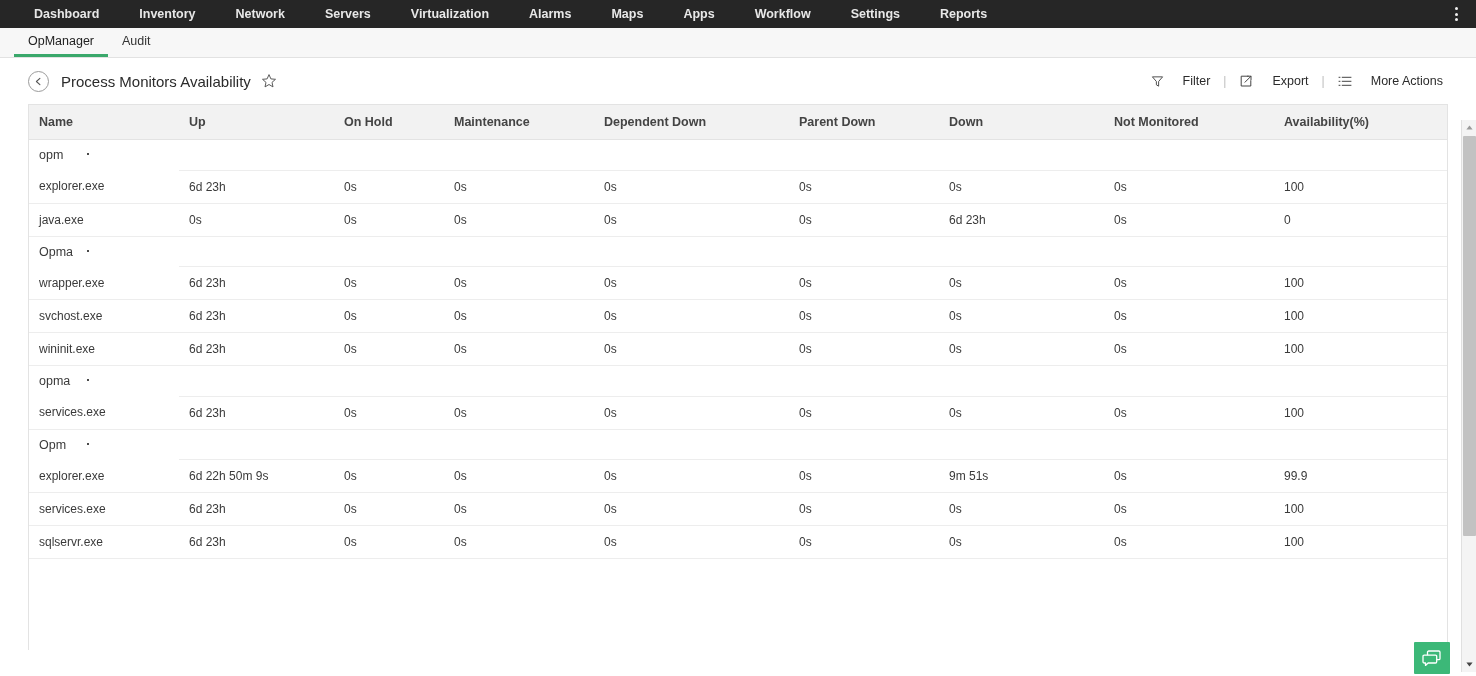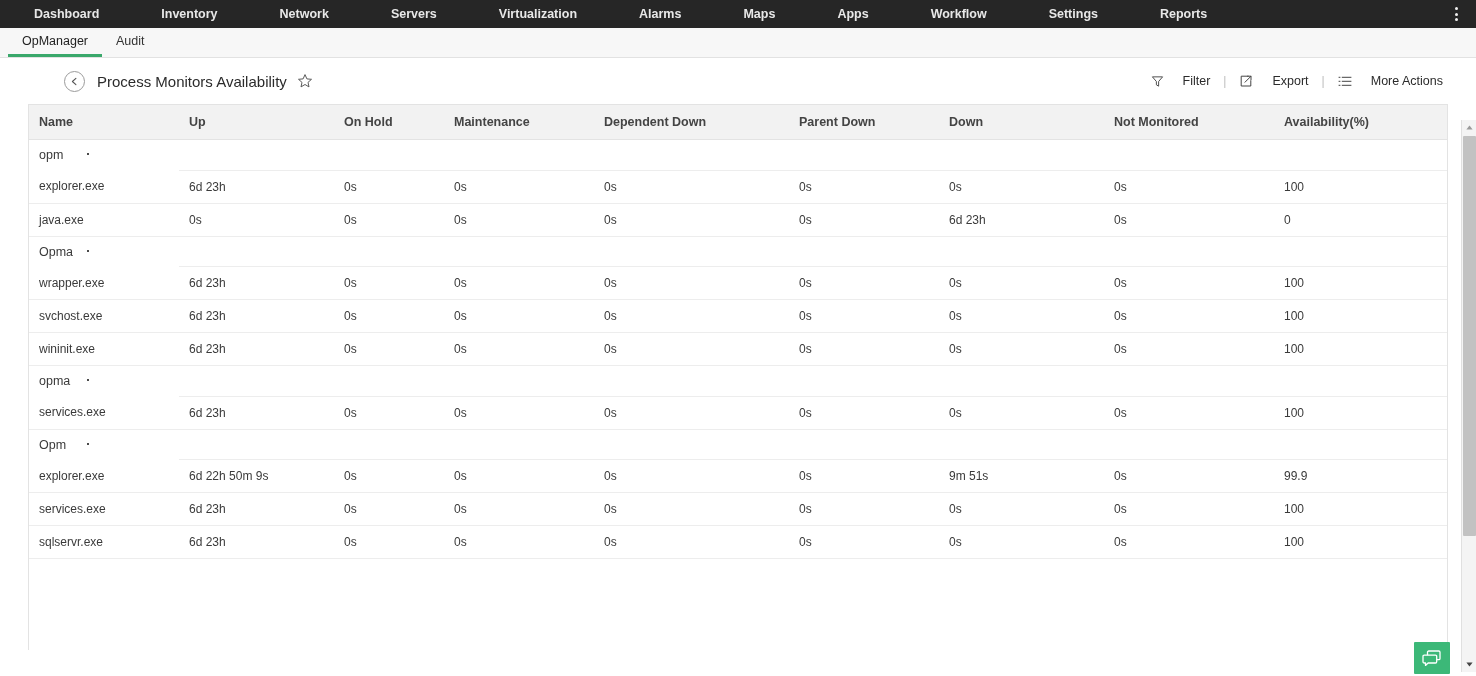--- a/index.html
+++ b/index.html
@@ -12,21 +12,21 @@
   }
 
   
   .topnav {
     height: 28px;
     background: #262626;
     display: flex;
     align-items: center;
     position: relative;
   }
-  .topnav-items { display: flex; align-items: center; padding-left: 14px; gap: 22px; }
+  .topnav-items { display: flex; align-items: center; padding-left: 14px; }
   .topnav-item {
     color: #e8e8e8;
     font-size: 12.5px;
     font-weight: bold;
     padding: 0 20px;
     line-height: 28px;
     white-space: nowrap;
     cursor: pointer;
   }
   .kebab {
@@ -43,21 +43,21 @@
     background: #f0f0f0; display: block;
   }
 
   
   .subtabs {
     height: 30px;
     background: #f7f7f7;
     border-bottom: 1px solid #e2e2e2;
     display: flex;
     align-items: flex-end;
-    padding-left: 8px;
+    padding-left: 14px;
   }
   .subtab {
     font-size: 12.5px;
     color: #333333;
     padding: 0 14px 7px 14px;
     cursor: pointer;
     border-bottom: 3px solid transparent;
     line-height: 1;
   }
   .subtab.active {
@@ -66,21 +66,20 @@
   }
 
   
   .pagehead {
     height: 46px;
     background: #ffffff;
     display: flex;
     align-items: center;
     padding: 0 22px 0 28px;
     position: relative;
-    margin-left: 36px;
   }
   .backbtn {
     width: 21px; height: 21px;
     border: 1px solid #9b9b9b;
     border-radius: 50%;
     display: flex; align-items: center; justify-content: center;
     cursor: pointer;
     flex: 0 0 auto;
   }
   .backbtn svg { display: block; }

